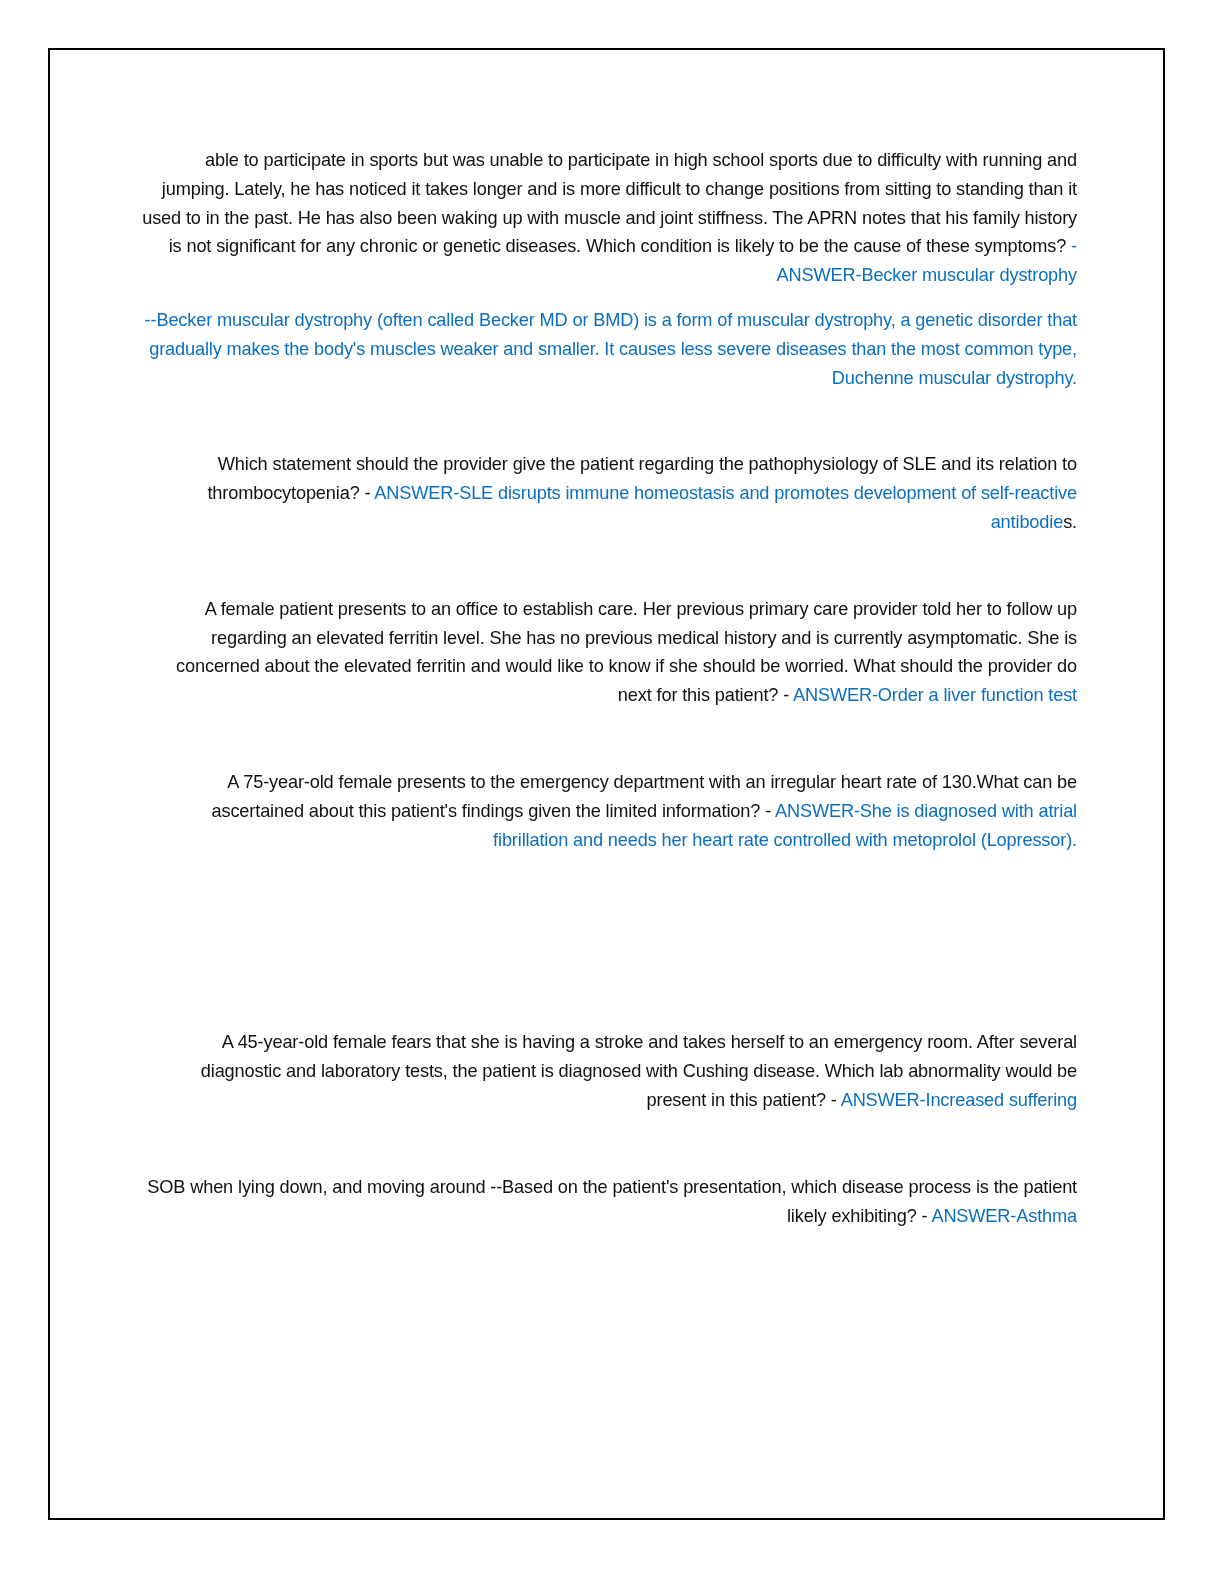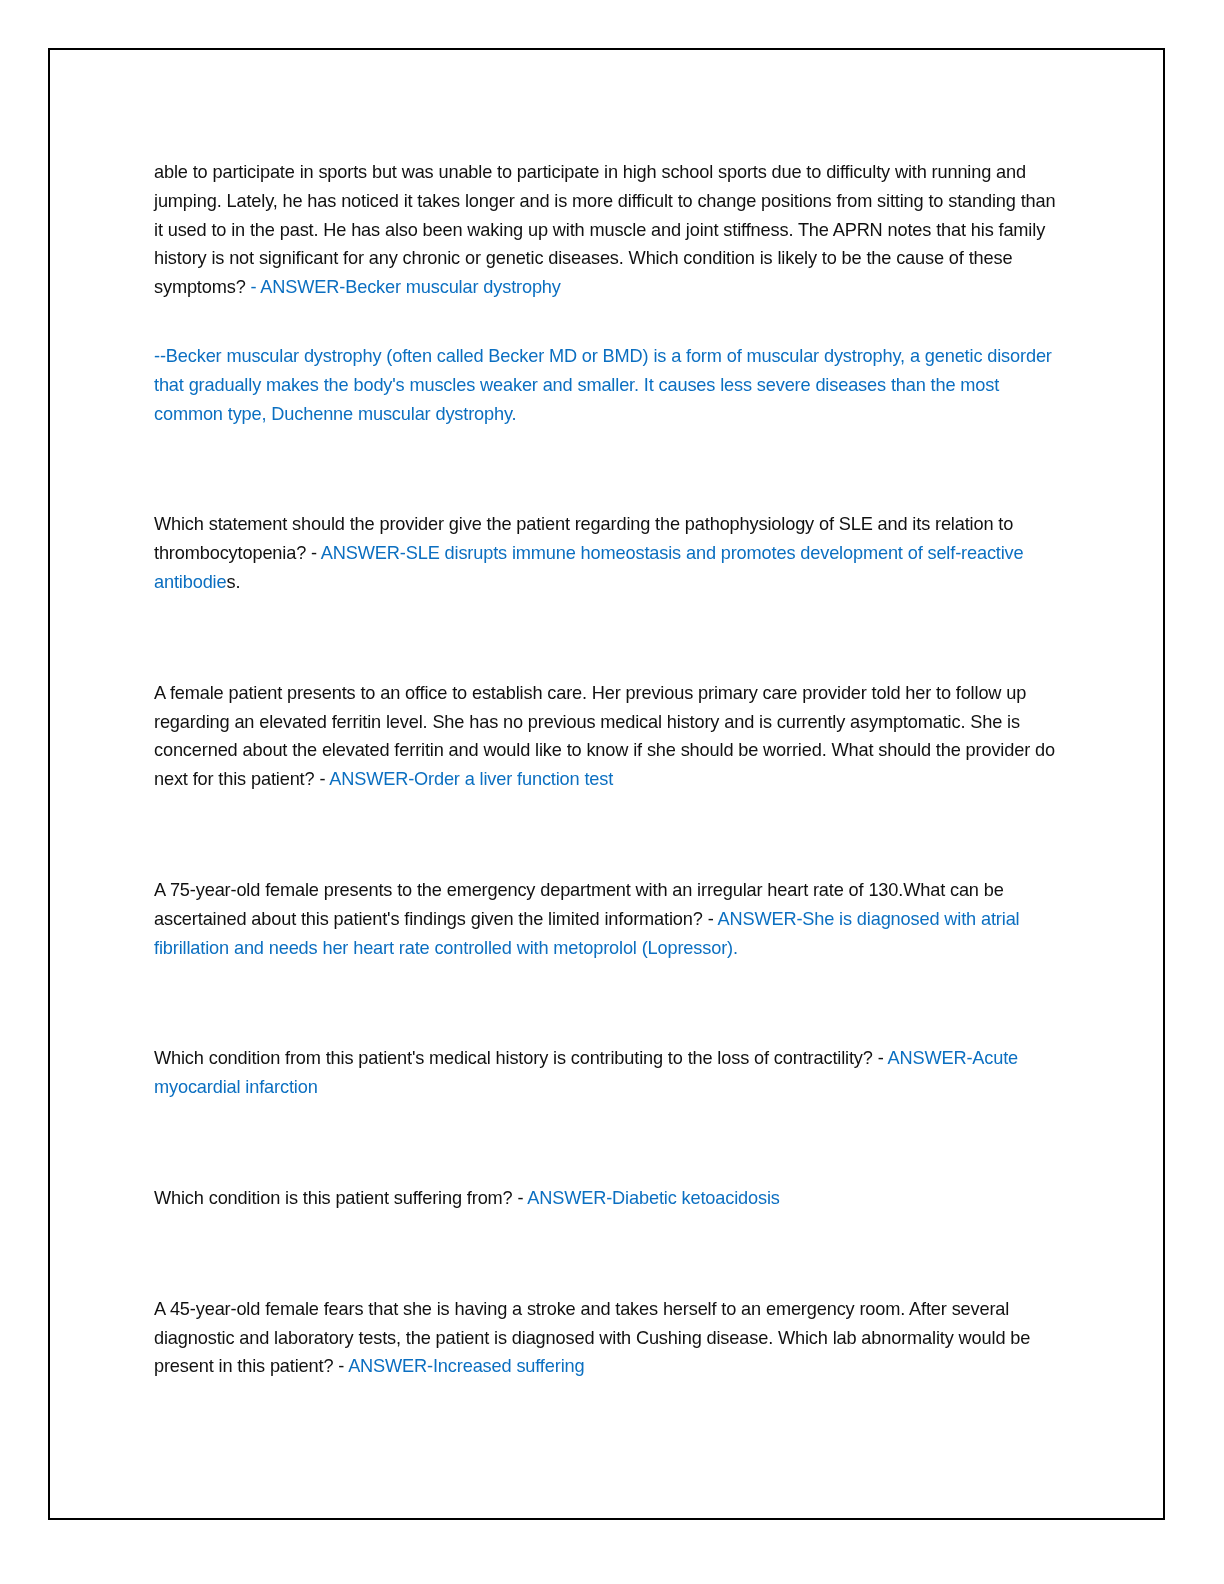--- a/index.html
+++ b/index.html
@@ -8,21 +8,21 @@
     position: absolute; left: 48px; top: 48px;
     width: 1113px; height: 1468px;
     border: 2.5px solid #000000;
   }
   .content {
     position: absolute; left: 142px; top: 146px; width: 935px;
     font-family: "Liberation Sans", sans-serif;
     font-size: 18.2px; line-height: 28.8px; color: #111111;
     letter-spacing: -0.15px;
   }
-  .block { margin: 12px; }
+  .block { margin: 0; text-align: right; }
   .ans { color: #0b6fc1; }
   .gap-sm { height: 16px; }
   .gap-lg { height: 58px; }
 </style>
 </head>
 <body>
 
 <div class="page-border"></div>
 
 <div class="content">
@@ -42,29 +42,26 @@
   <p class="block">
     <span>A female patient presents to an office to establish care. Her previous primary care provider told her to follow up regarding an elevated ferritin level. She has no previous medical history and is currently asymptomatic. She is concerned about the elevated ferritin and would like to know if she should be worried. What should the provider do next for this patient? - </span><span class="ans">ANSWER-Order a liver function test</span>
   </p>
 
   <div class="gap-lg"></div>
   <p class="block">
     <span>A 75-year-old female presents to the emergency department with an irregular heart rate of 130.What can be ascertained about this patient's findings given the limited information? - </span><span class="ans">ANSWER-She is diagnosed with atrial fibrillation and needs her heart rate controlled with metoprolol (Lopressor).</span>
   </p>
 
   <div class="gap-lg"></div>
-  <p class="block">
-    <span>Which condition from this patient's medical history is contributing to the loss of contractility? - </span><span class="ans">ANSWER-Acute myocardial infarction</span>
-  </p>
 
   <div class="gap-lg"></div>
-  <p class="block">
-    <span>Which condition is this patient suffering from? - </span><span class="ans">ANSWER-Diabetic ketoacidosis</span>
-  </p>
 
   <div class="gap-lg"></div>
   <p class="block">
     <span>A 45-year-old female fears that she is having a stroke and takes herself to an emergency room. After several diagnostic and laboratory tests, the patient is diagnosed with Cushing disease. Which lab abnormality would be present in this patient? - </span><span class="ans">ANSWER-Increased suffering</span>
   </p>
 
   <div class="gap-lg"></div>
+  <p class="block">
+    <span>SOB when lying down, and moving around --Based on the patient's presentation, which disease process is the patient likely exhibiting? - </span><span class="ans">ANSWER-Asthma</span>
+  </p>
 
 </div>
 
 </body></html>

